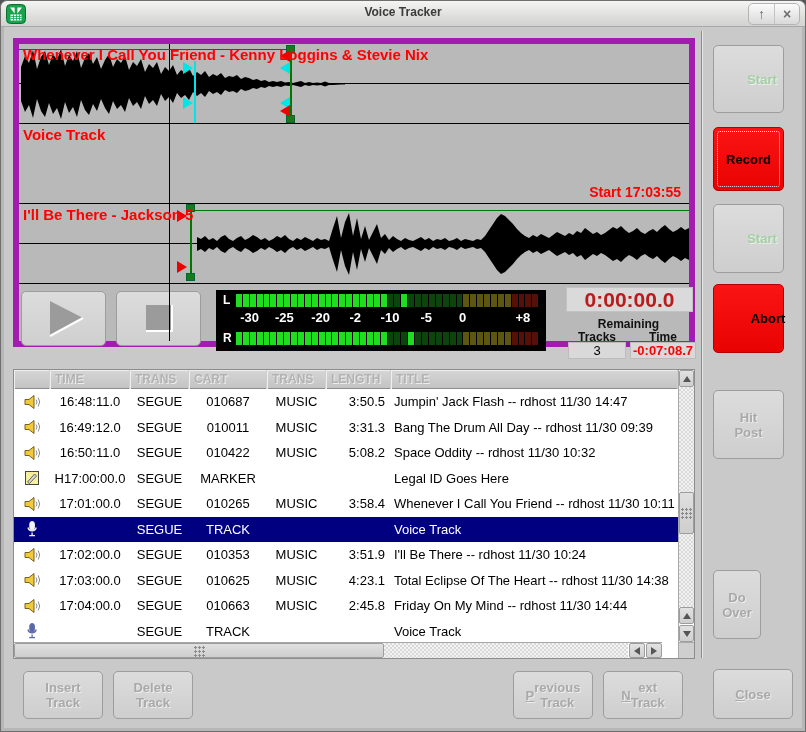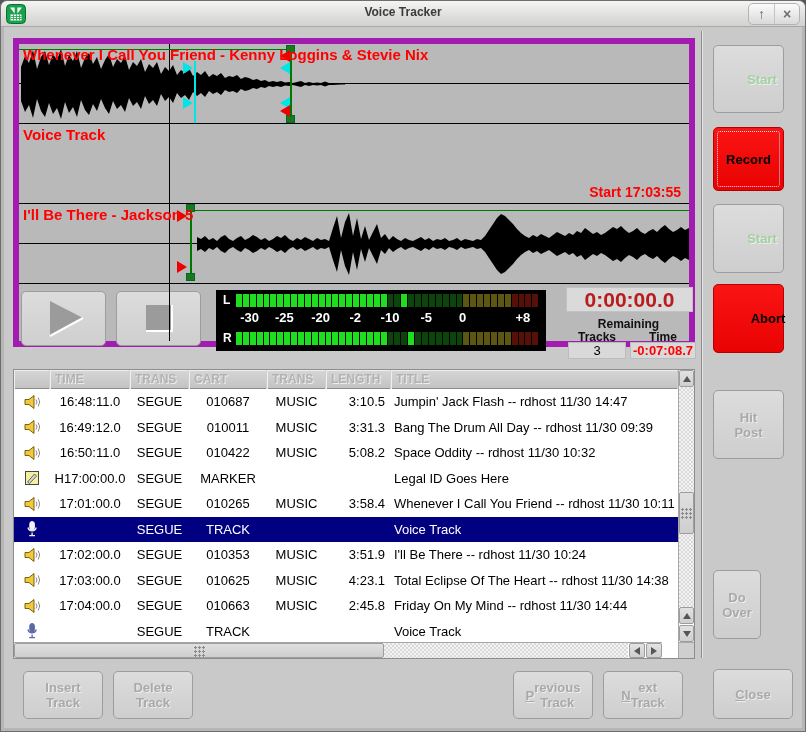--- a/index.html
+++ b/index.html
@@ -367,21 +367,21 @@
             <div class="c-icon">
               <svg width="18" height="18" viewBox="0 0 18 18">
                 <polygon points="2,6.5 6,6.5 11,2.5 11,15.5 6,11.5 2,11.5" fill="#f0c93c" stroke="#6b5400" stroke-width="0.9"></polygon>
                 <path d="M13 6.5 q2 2.5 0 5 M15.2 4.5 q3 4.5 0 9" stroke="#8a8a8a" fill="none" stroke-width="1"></path>
               </svg>
             </div>
             <div class="c-center">16:48:11.0</div>
             <div class="c-center">SEGUE</div>
             <div class="c-center">010687</div>
             <div class="c-center">MUSIC</div>
-            <div class="c-right">3:10.5</div>
+            <div class="c-right">3:50.5</div>
             <div class="c-left">Jumpin' Jack Flash -- rdhost 11/30 14:47</div>
           </div>
           <div class="log-row log-grid">
             <div class="c-icon">
               <svg width="18" height="18" viewBox="0 0 18 18">
                 <polygon points="2,6.5 6,6.5 11,2.5 11,15.5 6,11.5 2,11.5" fill="#f0c93c" stroke="#6b5400" stroke-width="0.9"></polygon>
                 <path d="M13 6.5 q2 2.5 0 5 M15.2 4.5 q3 4.5 0 9" stroke="#8a8a8a" fill="none" stroke-width="1"></path>
               </svg>
             </div>
             <div class="c-center">16:49:12.0</div>

